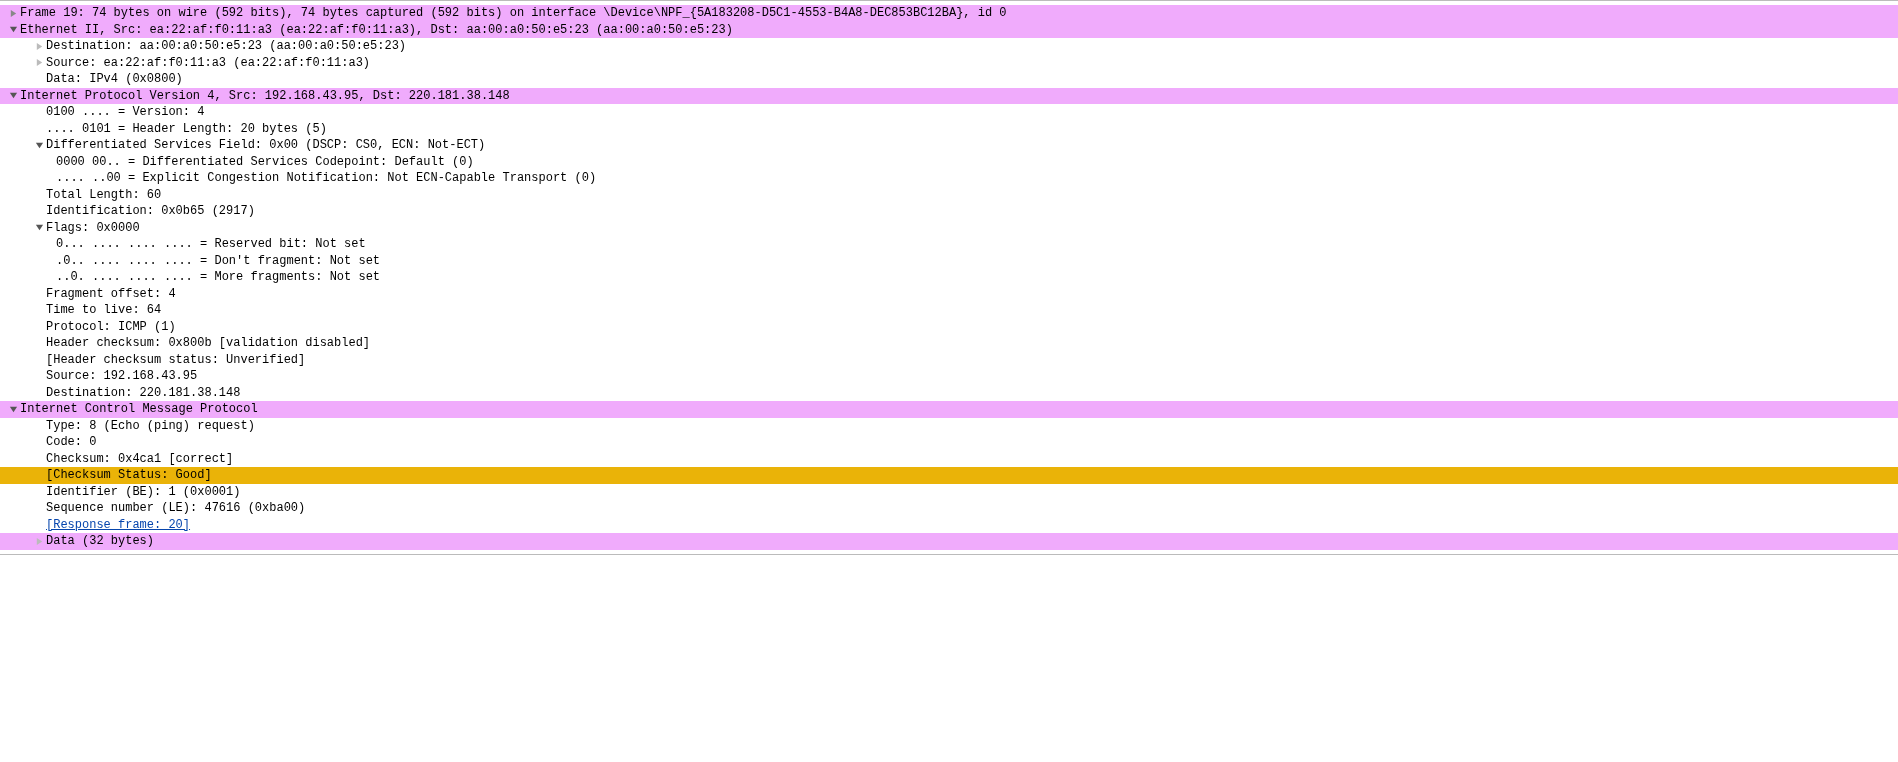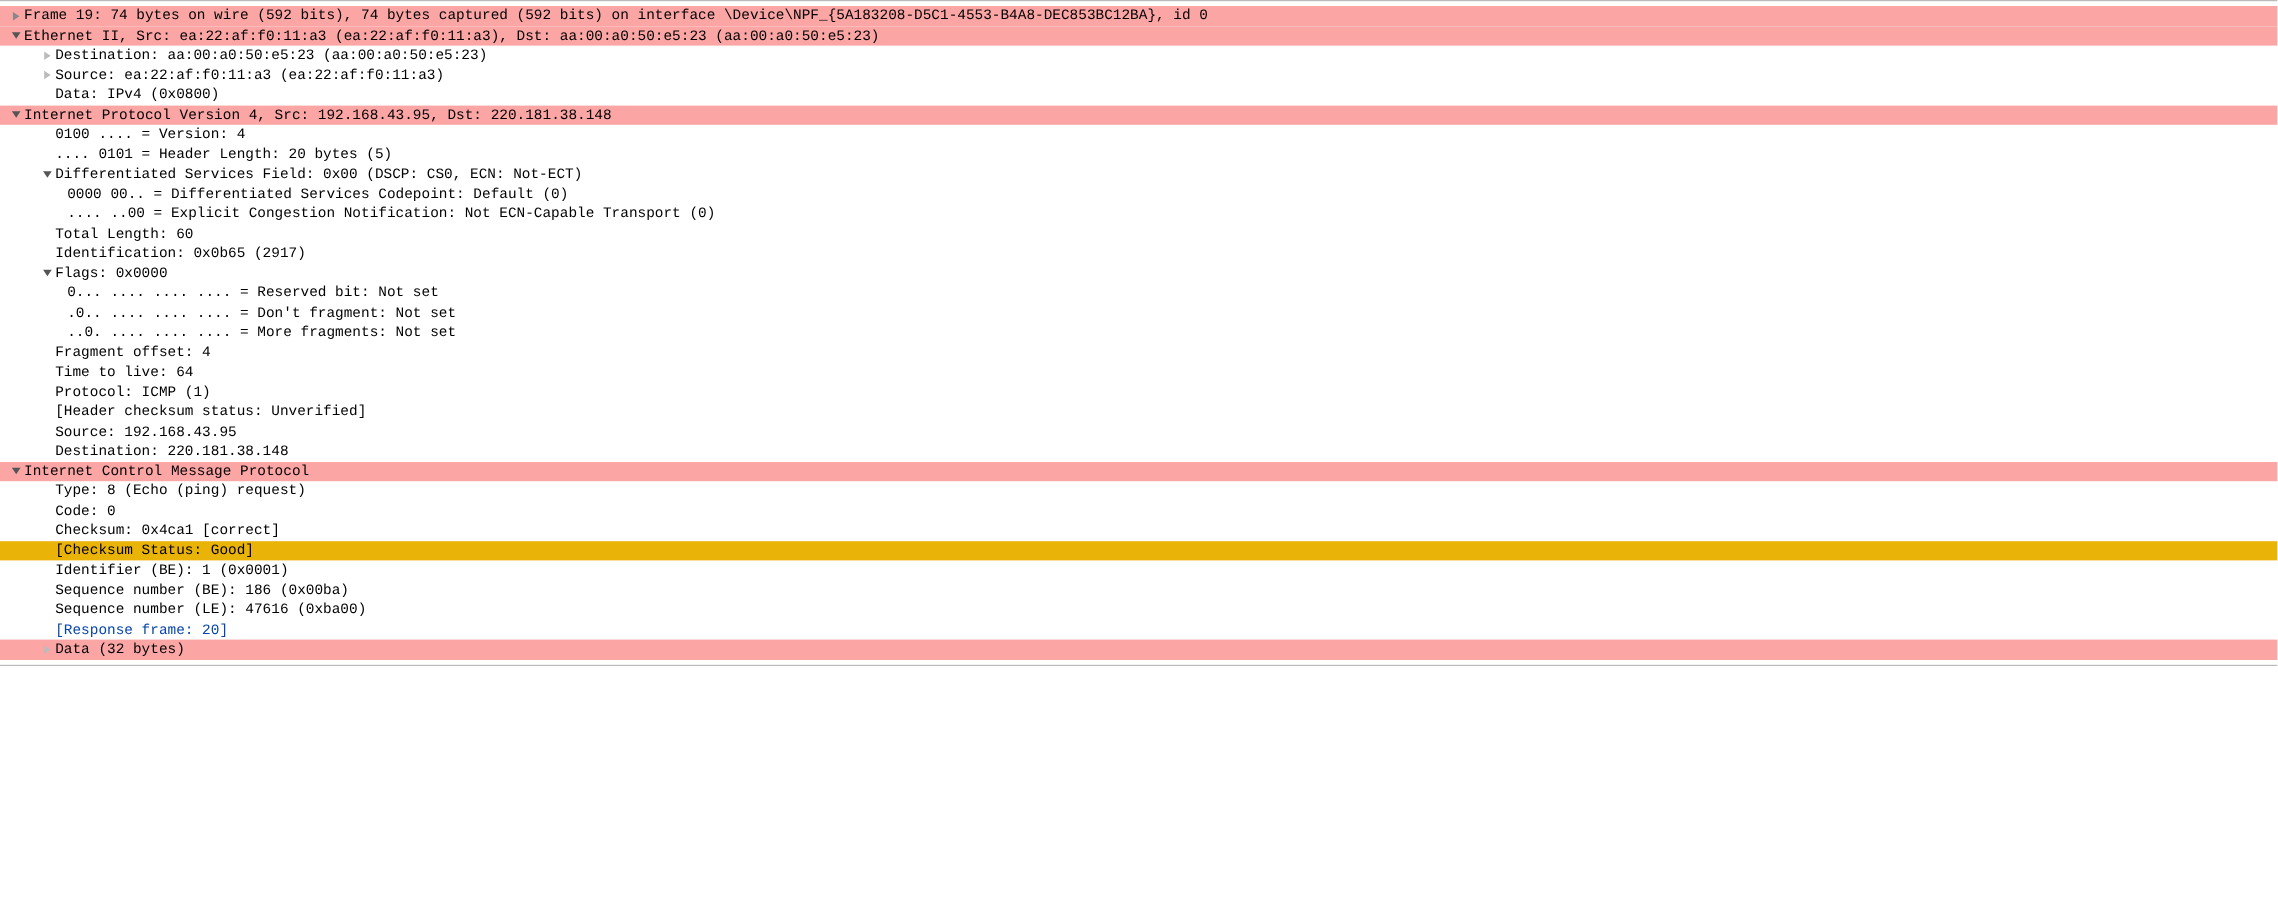--- a/index.html
+++ b/index.html
@@ -1,21 +1,21 @@
 <!DOCTYPE html>
 <html><head>
 <meta charset="utf-8">
 <style>
   html,body{margin:0;padding:0;font-family:Consolas,"Courier New",monospace;font-size:12px;color:#000;background:#fff;}
   .pane{border-top:1px solid #bbb;border-bottom:1px solid #bbb;width:1898px;box-sizing:border-box;padding:4px 0;}
   .row{display:flex;align-items:center;height:16.5px;white-space:pre;}
   .arrow{width:14px;display:inline-flex;align-items:center;justify-content:center;color:#777;}
   .arrow svg{width:9px;height:9px;}
-  .top{background:#fca5a5;text-align:center;}
-  .link{color:#0645ad;}
+  .top{background:#f0abfc;text-align:center;}
+  .link{color:#0645ad;text-decoration:underline;}
   .sel{background:#eab308;}
   .lv0{padding-left:6px;}
   .lv1{padding-left:32px;}
   .lv2{padding-left:42px;}
 </style>
 </head>
 <body>
 
 <div class="pane">
 
@@ -72,36 +72,36 @@
           <path d="M1 2 L9 2 L5 8 Z" fill="#555"></path>
         </svg></span>
     <span>Flags: 0x0000</span>
   </div>
   <div class="row lv2"><span class="arrow"></span><span>0... .... .... .... = Reserved bit: Not set</span></div>
   <div class="row lv2"><span class="arrow"></span><span>.0.. .... .... .... = Don't fragment: Not set</span></div>
   <div class="row lv2"><span class="arrow"></span><span>..0. .... .... .... = More fragments: Not set</span></div>
   <div class="row lv1"><span class="arrow"></span><span>Fragment offset: 4</span></div>
   <div class="row lv1"><span class="arrow"></span><span>Time to live: 64</span></div>
   <div class="row lv1"><span class="arrow"></span><span>Protocol: ICMP (1)</span></div>
+  <div class="row lv1"><span class="arrow"></span><span>Header checksum: 0x800b [validation disabled]</span></div>
   <div class="row lv1"><span class="arrow"></span><span>[Header checksum status: Unverified]</span></div>
   <div class="row lv1"><span class="arrow"></span><span>Source: 192.168.43.95</span></div>
   <div class="row lv1"><span class="arrow"></span><span>Destination: 220.181.38.148</span></div>
 
   <div class="row top lv0">
     <span class="arrow"><svg viewBox="0 0 10 10">
           <path d="M1 2 L9 2 L5 8 Z" fill="#555"></path>
         </svg></span>
     <span>Internet Control Message Protocol</span>
   </div>
   <div class="row lv1"><span class="arrow"></span><span>Type: 8 (Echo (ping) request)</span></div>
   <div class="row lv1"><span class="arrow"></span><span>Code: 0</span></div>
   <div class="row lv1"><span class="arrow"></span><span>Checksum: 0x4ca1 [correct]</span></div>
   <div class="row lv1 sel"><span class="arrow"></span><span>[Checksum Status: Good]</span></div>
   <div class="row lv1"><span class="arrow"></span><span>Identifier (BE): 1 (0x0001)</span></div>
-  <div class="row lv1"><span class="arrow"></span><span>Sequence number (BE): 186 (0x00ba)</span></div>
   <div class="row lv1"><span class="arrow"></span><span>Sequence number (LE): 47616 (0xba00)</span></div>
   <div class="row lv1"><span class="arrow"></span><span class="link">[Response frame: 20]</span></div>
   <div class="row top lv1">
     <span class="arrow"><svg viewBox="0 0 10 10">
           <path d="M2 1 L8 5 L2 9 Z" fill="#bbb"></path>
         </svg></span>
     <span>Data (32 bytes)</span>
   </div>
 
 </div>

